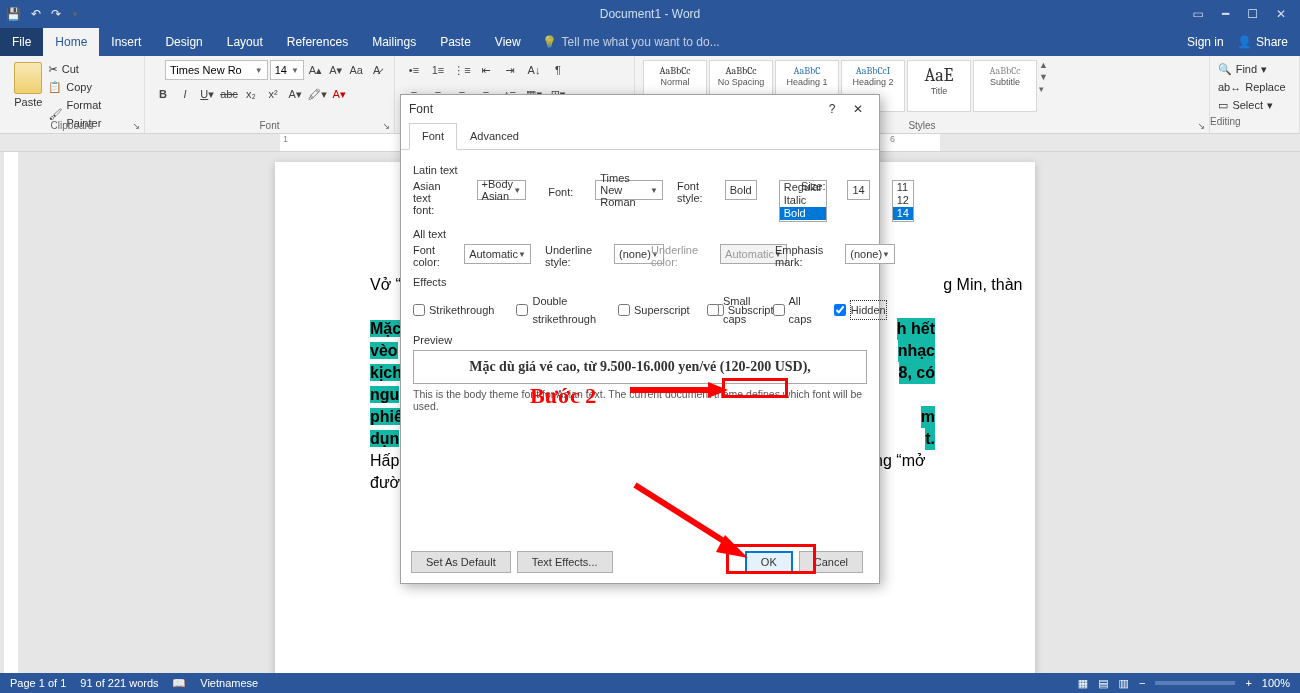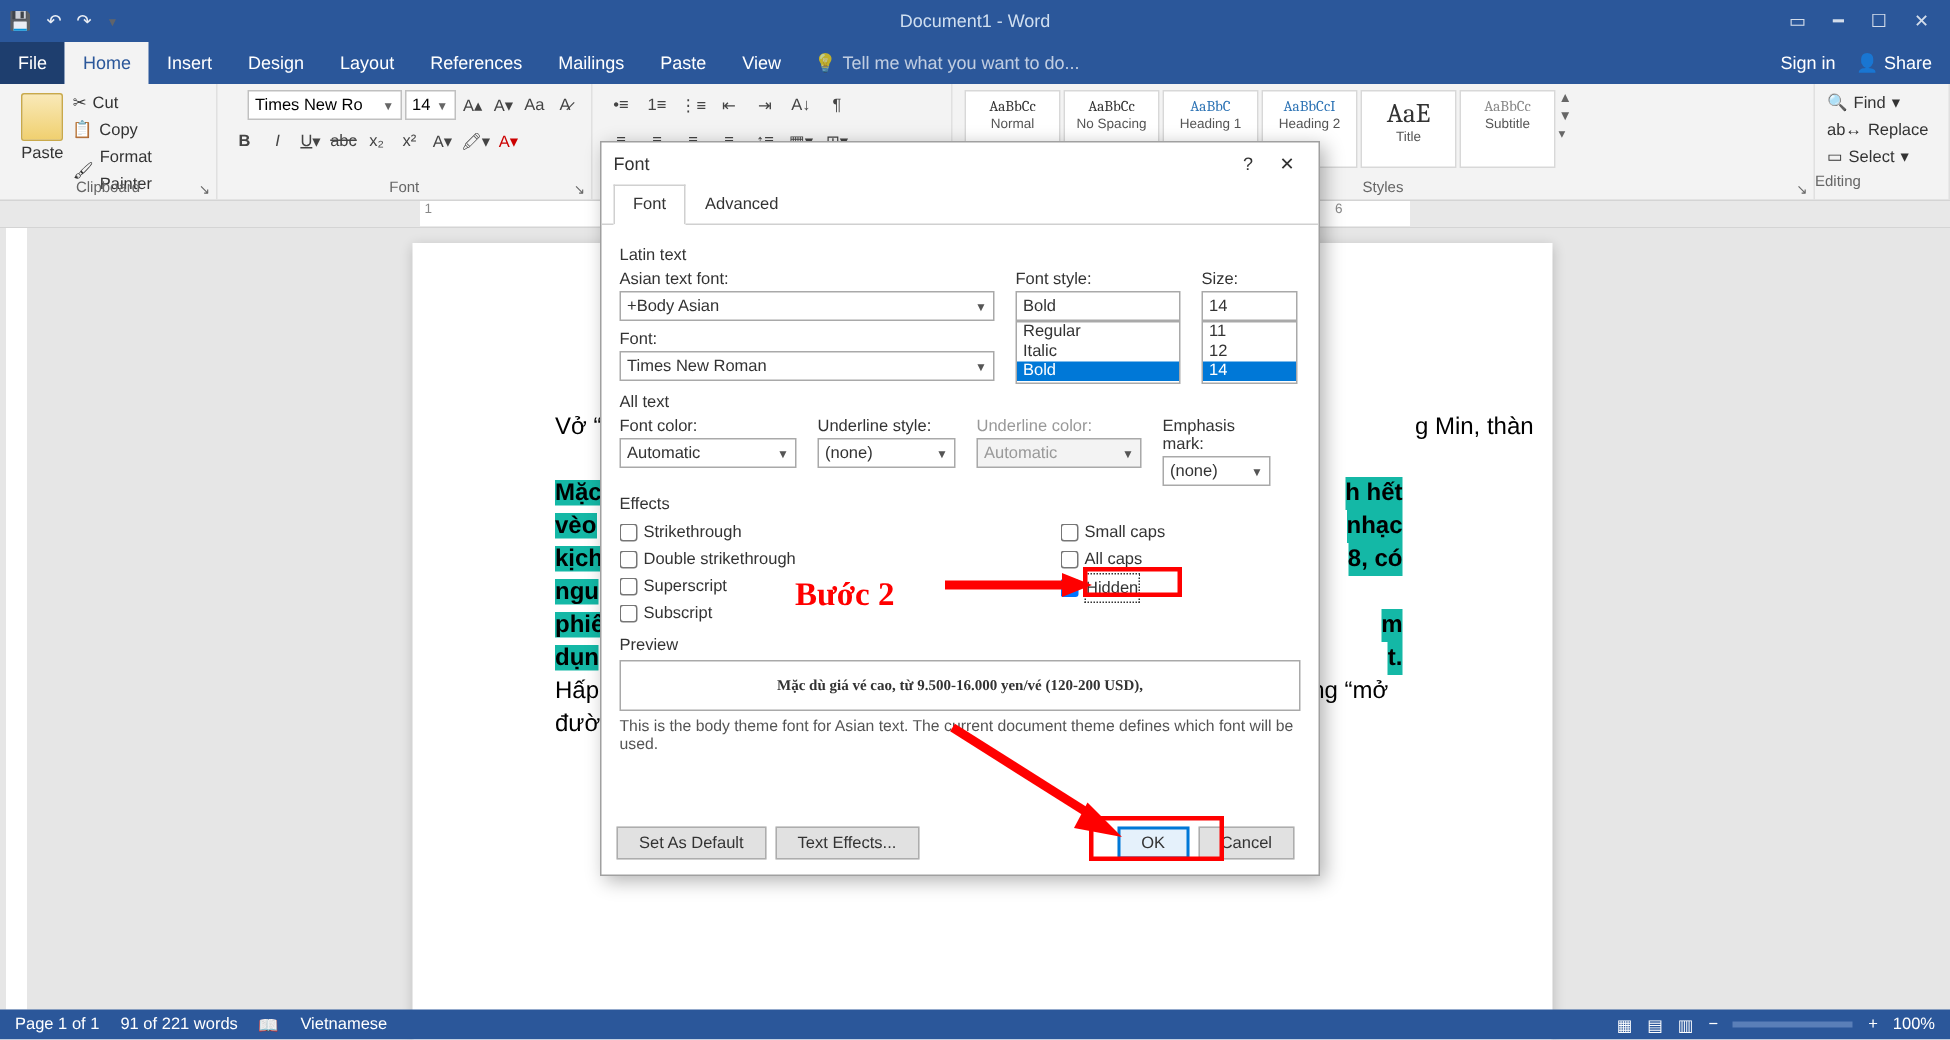--- a/index.html
+++ b/index.html
@@ -64,30 +64,30 @@
 .dialog { position: absolute; left: 400px; top: 94px; width: 480px; height: 490px; background: #fff; border: 1px solid #a0a0a0; box-shadow: 3px 3px 12px rgba(0,0,0,.3); font-size: 11px; color: #333; }
 .dialog .dtitle { height: 28px; display: flex; align-items: center; padding: 0 8px; font-size: 12px; }
 .dialog .dtitle .spacer { flex: 1; }
 .dialog .dtitle .dbtn { width: 26px; text-align: center; cursor: pointer; }
 .dialog .tabstrip { display: flex; border-bottom: 1px solid #d0d0d0; padding: 0 8px; }
 .dialog .tabstrip .dtab { padding: 6px 12px; border: 1px solid transparent; cursor: pointer; }
 .dialog .tabstrip .dtab.act { border: 1px solid #d0d0d0; border-bottom: 1px solid #fff; margin-bottom: -1px; background: #fff; }
 .dialog .body { padding: 8px 12px; }
 .dialog .section { font-size: 11px; color: #333; margin: 6px 0 4px; }
 .dialog .row { display: flex; gap: 14px; margin-bottom: 4px; }
-.dialog .col { display: flex; flex-direction: column; }
+.dialog .col { display: flex; flex-direction: row; gap: 22px; }
 .dialog label.fl { font-size: 11px; margin-bottom: 2px; }
 .dialog .combo { height: 20px; border: 1px solid #a9a9a9; background: #fff; display: flex; align-items: center; padding: 0 4px; justify-content: space-between; font-size: 11px; }
 .dialog .combo .arr { font-size: 8px; color: #555; }
 .dialog .listbox { border: 1px solid #a9a9a9; background: #fff; font-size: 11px; }
 .dialog .listbox .it { padding: 0 4px; line-height: 13px; }
 .dialog .listbox .it.sel { background: #0078d7; color: #fff; }
 .dialog .chk { display: flex; align-items: center; gap: 4px; line-height: 18px; }
 .dialog .chk input { width: 12px; height: 12px; }
-.dialog .preview-box { border: 1px solid #a9a9a9; height: 34px; display: flex; align-items: center; justify-content: center; font-family: "Times New Roman", serif; font-weight: bold; font-size: 10px; }
+.dialog .preview-box { border: 1px solid #a9a9a9; height: 34px; display: flex; align-items: center; justify-content: center; font-family: "Times New Roman", serif; font-weight: bold; font-size: 14px; }
 .dialog .helptext { font-size: 10.5px; color: #555; margin-top: 4px; }
 .dialog .btnrow { position: absolute; bottom: 10px; left: 10px; right: 10px; display: flex; }
 .dialog .dbutton { height: 22px; padding: 0 14px; border: 1px solid #adadad; background: #e1e1e1; font-size: 11px; margin-right: 6px; cursor: pointer; display: flex; align-items: center; }
 .dialog .dbutton.ok { border: 2px solid #0078d7; background: #e5f1fb; }
 
 .anno-label { position: absolute; color: #ff0000; font-weight: bold; font-size: 22px; font-family: "Times New Roman", serif; }
 .anno-box { position: absolute; border: 3px solid #ff0000; }
 .arrow { position: absolute; }
 
 .statusbar { position: absolute; bottom: 0; left: 0; right: 0; height: 20px; background: #2b579a; color: #fff; font-size: 11px; display: flex; align-items: center; padding: 0 10px; gap: 14px; }

